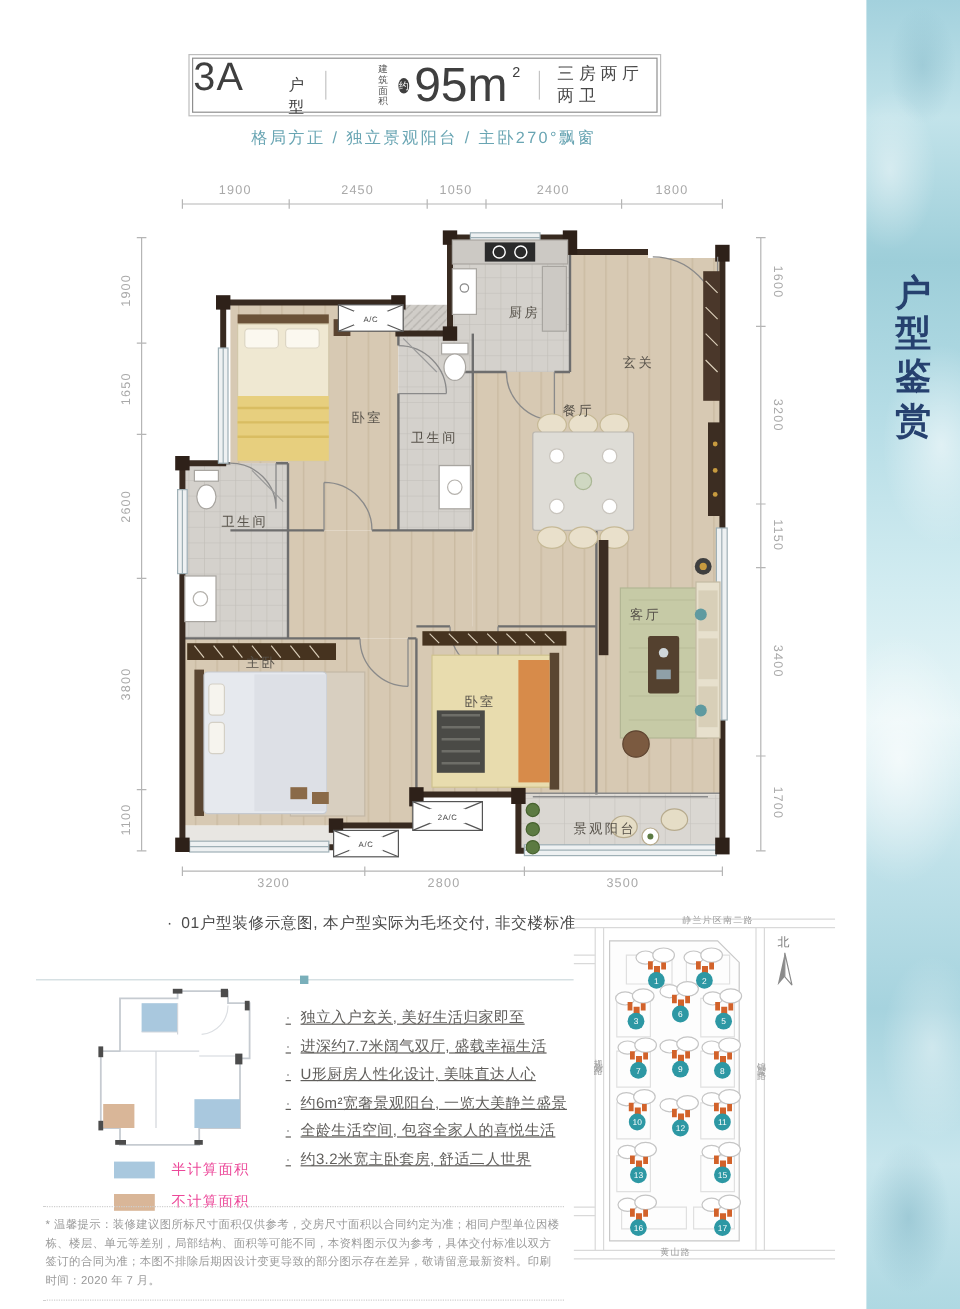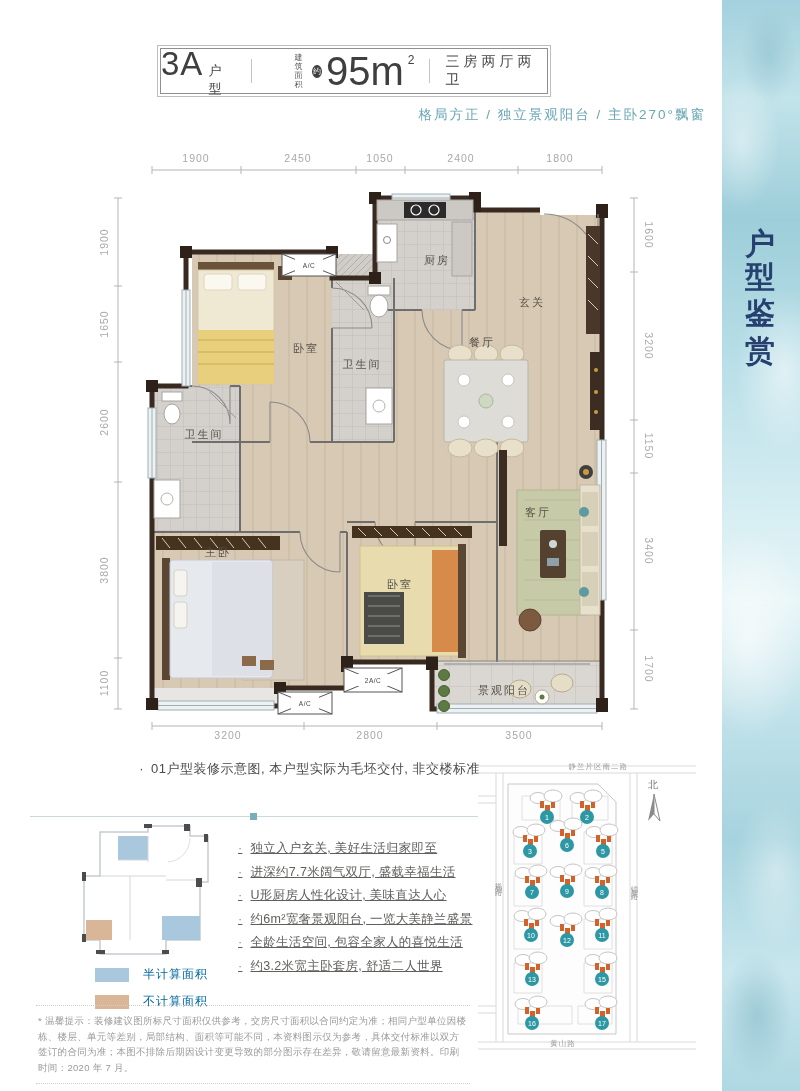--- a/index.html
+++ b/index.html
@@ -15,49 +15,49 @@
     radial-gradient(85px 150px at 35% 58%,rgba(255,255,255,.65),transparent 70%),
     radial-gradient(60px 110px at 70% 80%,rgba(255,255,255,.40),transparent 70%),
     radial-gradient(50px 90px at 45% 93%,rgba(120,175,192,.45),transparent 70%),
     radial-gradient(40px 70px at 60% 5%,rgba(120,175,192,.35),transparent 70%);}
   .sidebar-title{position:absolute;right:20px;top:202px;writing-mode:vertical-rl;
     font-size:30px;font-weight:700;letter-spacing:36px;color:#26416f;}
   
   .header-box{position:absolute;left:160px;top:48px;width:386px;height:44px;
     border:1px solid #8f8f8f;outline:1px solid #bdbdbd;outline-offset:2px;
     display:flex;align-items:center;justify-content:center;gap:15px;background:#fff;}
-  .hseg{display:flex;align-items:baseline;color:#3f3f3f;}
+  .hseg{display:flex;align-items:baseline;color:#3f3f3f;gap:32px;}
   .unit-code{font-size:33px;font-weight:500;letter-spacing:1px;}
   .unit-suffix{font-size:13px;letter-spacing:3px;margin-left:5px;}
   .hdivider{width:1px;height:24px;background:#c4c4c4;}
   .area-wrap{display:flex;align-items:center;gap:4px;color:#3f3f3f;margin-left:28px;}
   .area-stack{display:flex;flex-direction:column;font-size:8px;line-height:9px;color:#555;letter-spacing:1px;}
   .approx-badge{width:13px;height:13px;border-radius:50%;background:#3f3f3f;color:#fff;
     font-size:8px;display:flex;align-items:center;justify-content:center;}
   .area-value{font-size:40px;font-weight:400;text-align:center;}
   .area-sup{font-size:12px;vertical-align:super;position:relative;top:-11px;}
   .room-config{font-size:14px;letter-spacing:4px;color:#484848;}
-  .subtitle{position:absolute;left:0;top:106px;width:706px;text-align:right;
+  .subtitle{position:absolute;left:0;top:106px;width:706px;text-align:center;
     font-size:13.5px;letter-spacing:2px;color:#69a5b3;}
   
   .plan-svg{position:absolute;left:92px;top:140px;}
   .plan-svg text{font-family:"Liberation Sans","DejaVu Sans",sans-serif;}
   .dim{fill:#a9a9a9;font-size:10.5px;letter-spacing:1px;}
   .room-label{fill:#57524a;font-size:11px;letter-spacing:2px;}
   .ac-text{fill:#444;font-size:6.5px;letter-spacing:.5px;}
   
   .notes{position:absolute;left:28px;top:757px;width:452px;text-align:right;
     color:#4a4a4a;font-size:13px;line-height:24px;letter-spacing:.5px;}
   .note-line::before{content:"·";margin-right:7px;color:#4a4a4a;}
   .divider{position:absolute;left:30px;top:816px;width:448px;height:1px;background:#ccd9dc;}
   .divider::after{content:"";position:absolute;left:50%;top:-3px;margin-left:-4px;
     width:7px;height:7px;background:#79afba;}
   
   .mini-plan{position:absolute;left:70px;top:822px;}
-  .legend{position:absolute;left:95px;top:966px;font-size:12px;color:#0369a1;}
+  .legend{position:absolute;left:95px;top:966px;font-size:12px;color:#ec4899;}
   .legend-row{display:flex;align-items:center;margin-bottom:10px;letter-spacing:1px;}
   .swatch{width:34px;height:14px;margin-right:14px;}
   
   .features{position:absolute;left:238px;top:842px;width:240px;list-style:none;margin:0;padding:0;}
   .features li{font-size:12.5px;color:#615f5c;margin-bottom:10.5px;letter-spacing:.3px;line-height:13px;text-decoration:underline;}
   .features li::before{content:"·";margin-right:8px;color:#8a8a8a;}
   
   .map-svg{position:absolute;left:478px;top:756px;}
   .road-label{position:absolute;font-size:7.5px;color:#9a9a9a;letter-spacing:1px;}
   .road-top{left:498px;top:762px;width:130px;text-align:right;}

